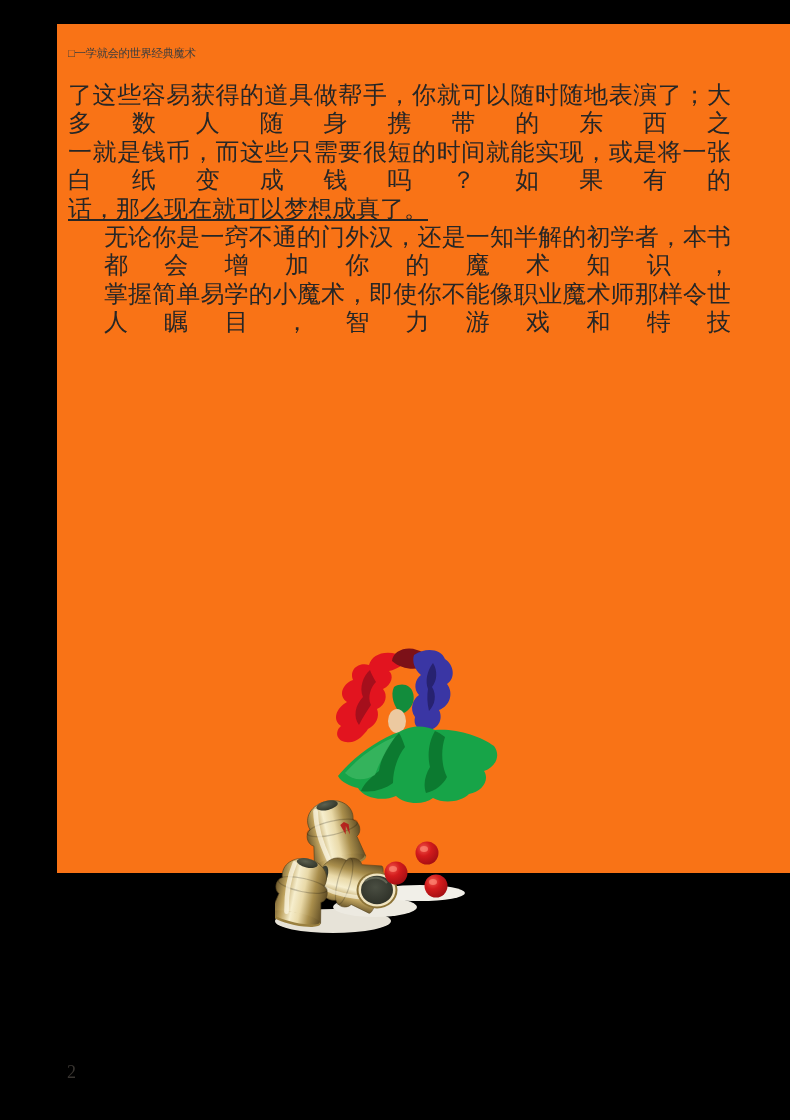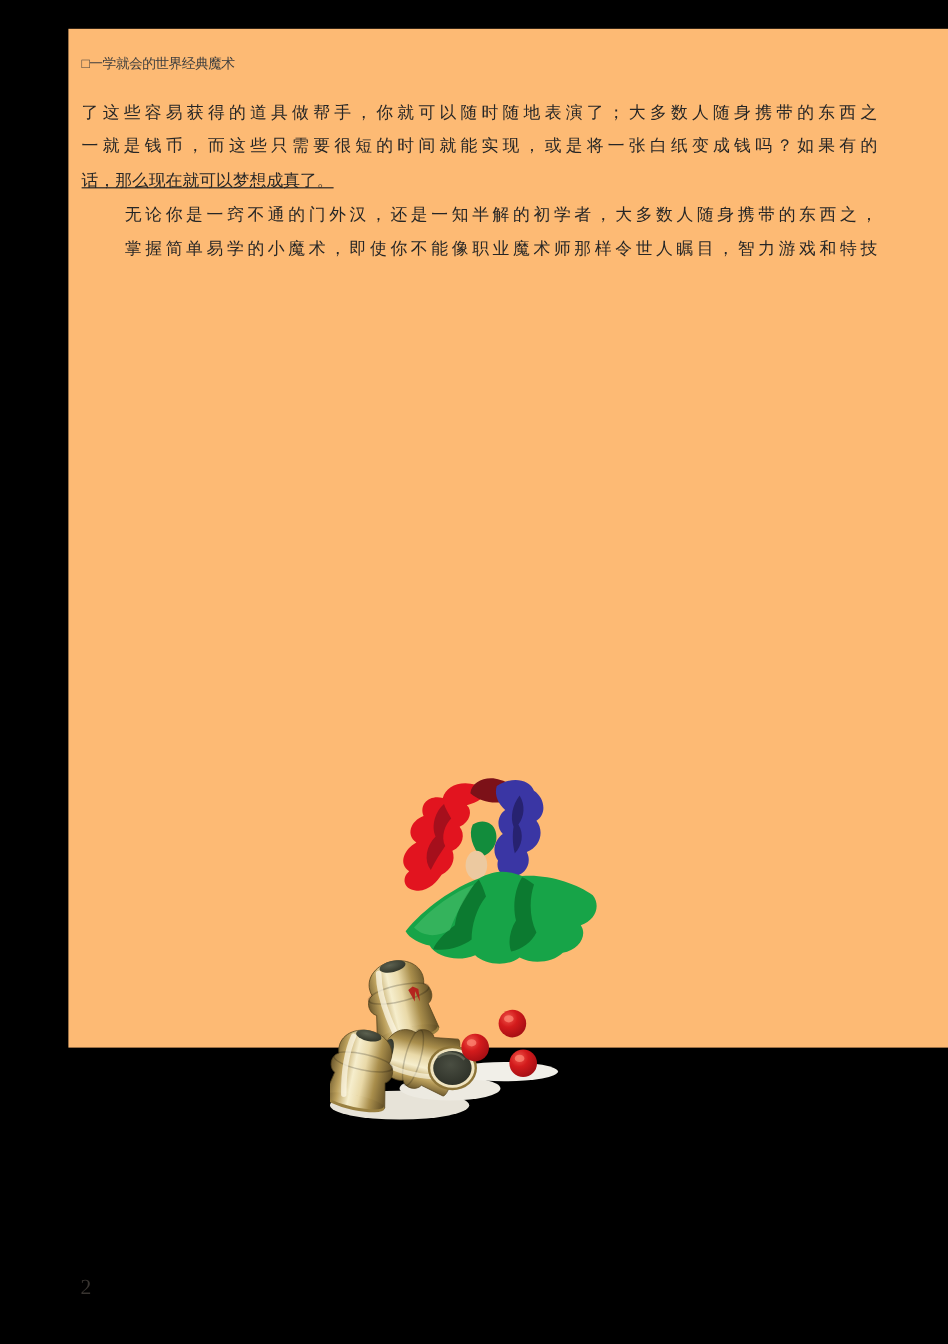--- a/index.html
+++ b/index.html
@@ -3,30 +3,30 @@
 <meta charset="utf-8">
 <style>
   html,body{margin:0;padding:0;}
   body{
     width:790px;height:1120px;position:relative;overflow:hidden;
     background:#000;
     font-family:"Liberation Serif","DejaVu Serif",serif;
   }
   .page{
     position:absolute;left:57px;top:24px;width:733px;height:849px;
-    background:#fdba74;
+    background:#f97316;
   }
   .running-head{
     position:absolute;left:11px;top:22px;
     font-family:"Liberation Sans","DejaVu Sans",sans-serif;
     font-size:11.5px;letter-spacing:-0.5px;color:#3e3e3e;white-space:nowrap;
   }
   .bodytext{
     position:absolute;left:11px;top:57px;width:663px;
-    font-size:14px;line-height:28.4px;color:#262626;
+    font-size:24px;line-height:28.4px;color:#262626;
   }
   .ln{
     text-align:justify;
     text-align-last:justify;
     white-space:normal;
   }
   .ln.last{text-align-last:left;text-decoration:underline;}
   .ln.indent{padding-left:36px;}
   .photo{
     position:absolute;left:218px;top:621px;width:270px;height:290px;
@@ -43,21 +43,21 @@
 
   <div class="running-head">□一学就会的世界经典魔术</div>
 
   <div class="bodytext">
     <div>
       <div class="ln">了这些容易获得的道具做帮手，你就可以随时随地表演了；大多数人随身携带的东西之</div>
       <div class="ln">一就是钱币，而这些只需要很短的时间就能实现，或是将一张白纸变成钱吗？如果有的</div>
       <div class="ln last">话，那么现在就可以梦想成真了。</div>
     </div>
     <div>
-      <div class="ln indent">无论你是一窍不通的门外汉，还是一知半解的初学者，大多数人随身携带的东西之，</div>
+      <div class="ln indent">无论你是一窍不通的门外汉，还是一知半解的初学者，本书都会增加你的魔术知识，</div>
     </div>
     <div>
       <div class="ln indent">掌握简单易学的小魔术，即使你不能像职业魔术师那样令世人瞩目，智力游戏和特技</div>
     </div>
   </div>
 
   <div class="photo">
     <svg width="270" height="290" viewBox="0 0 270 290" xmlns="http://www.w3.org/2000/svg">
       <defs>
         <linearGradient id="brass" x1="0" y1="0" x2="1" y2="0">

